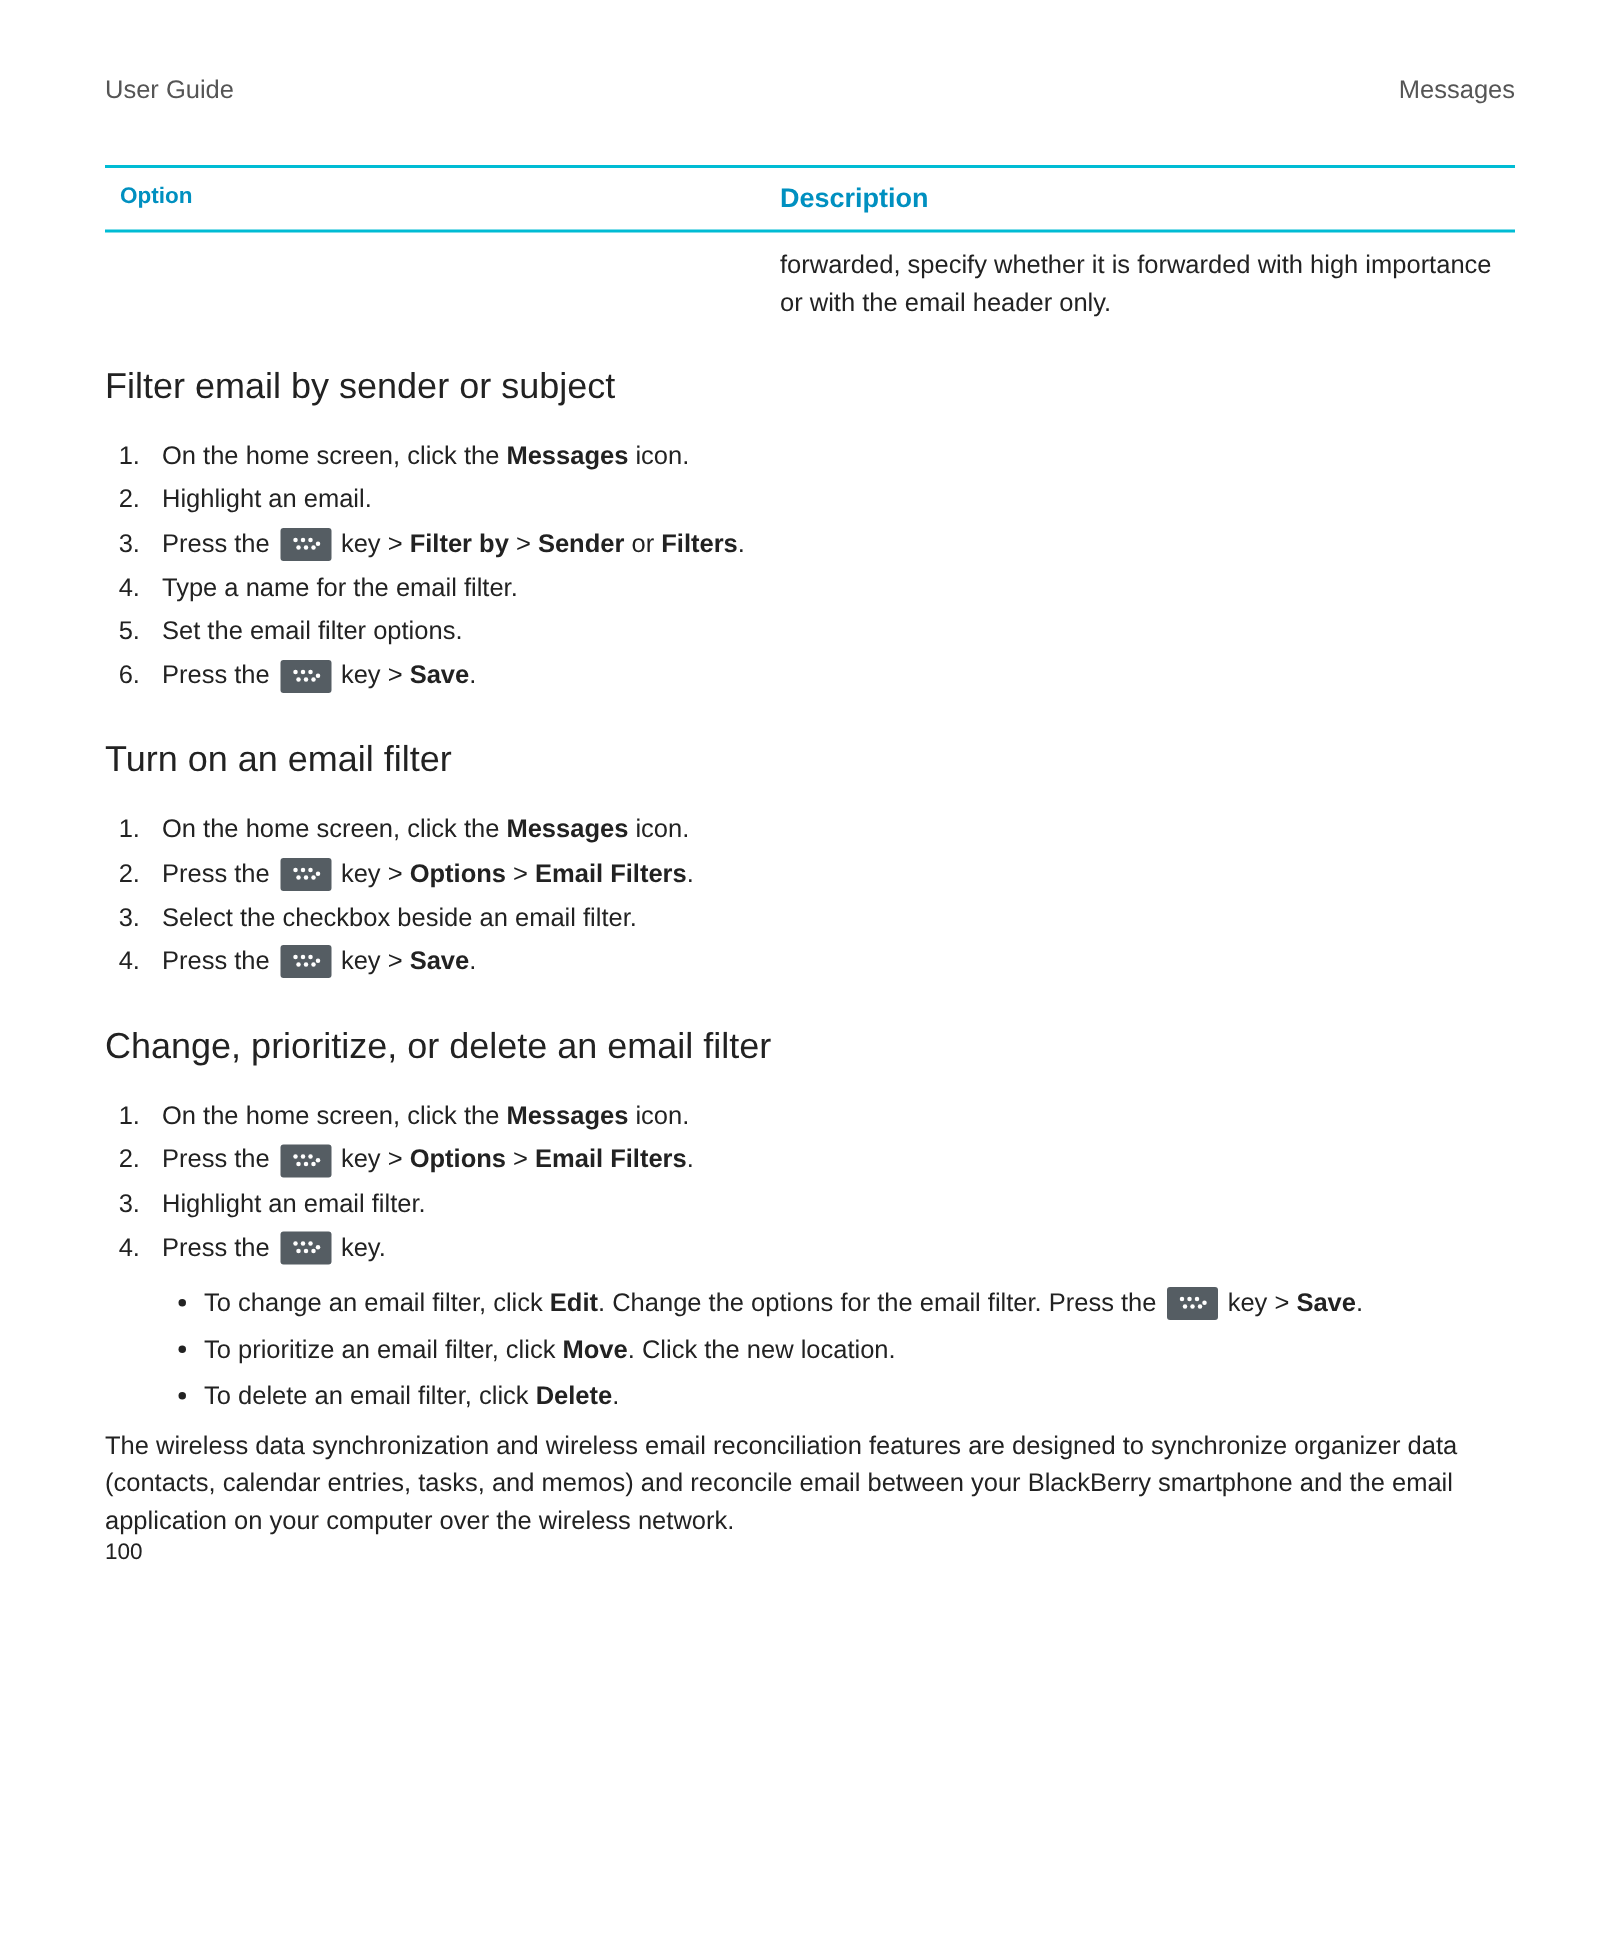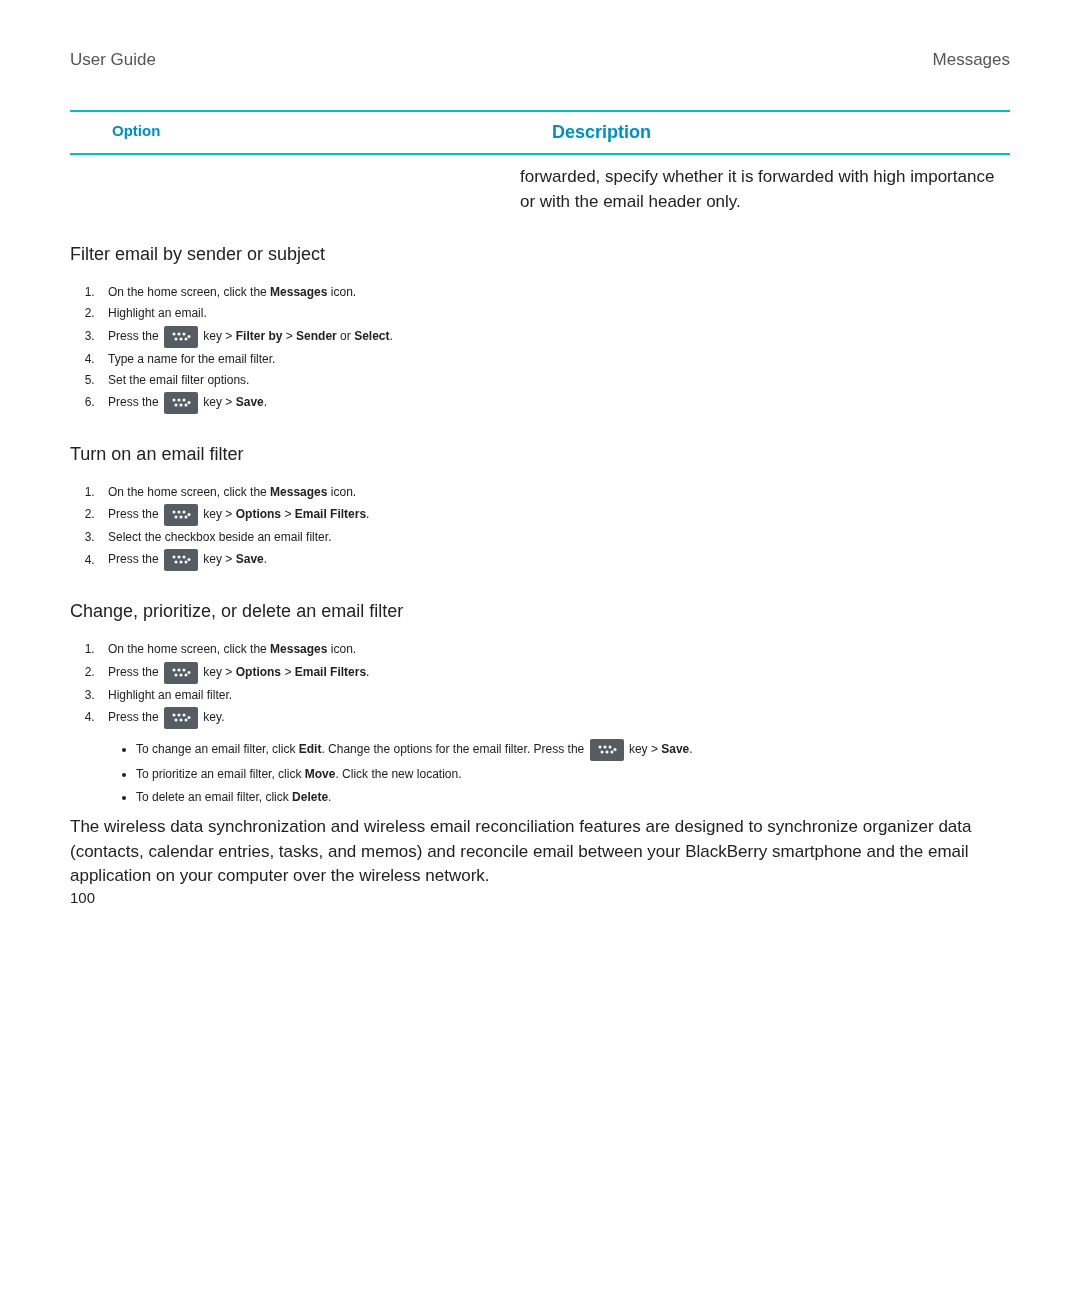--- a/index.html
+++ b/index.html
@@ -28,21 +28,20 @@
   }
   .table-head {
     display: flex;
     padding: 10px 0 10px 10px;
   }
   .table-head .col1 {
     flex: 0 0 440px;
     color: #0090c0;
     font-weight: 700;
     font-size: 15px;
-    margin-left: 32px;
   }
   .table-head .col2 {
     flex: 1;
     color: #0090c0;
     font-weight: 700;
     font-size: 18px;
   }
   .table-body {
     display: flex;
     padding: 10px 0 0 10px;
@@ -50,33 +49,33 @@
   .table-body .col1 {
     flex: 0 0 440px;
   }
   .table-body .col2 {
     flex: 1;
     font-size: 17px;
     line-height: 1.45;
     color: #222;
   }
   h2.section {
-    font-size: 18px;
+    font-size: 24px;
     font-weight: 400;
     margin: 30px 0 18px 0;
     color: #222;
   }
   h2.section.big {
     font-size: 28px;
   }
   ol.steps {
     list-style: decimal;
     margin: 0 0 0 0;
     padding-left: 28px;
-    font-size: 12px;
+    font-size: 17px;
     line-height: 1.6;
   }
   ol.steps > li {
     padding-left: 10px;
     margin-bottom: 2px;
   }
   ul.sub {
     list-style: disc;
     margin: 10px 0 0 0;
     padding-left: 28px;
@@ -140,21 +139,21 @@
       <span>Press the </span><span class="bb-key"><svg width="20" height="12" viewBox="0 0 20 12">
             <g fill="#fff">
               <circle cx="3" cy="3" r="1.5"></circle>
               <circle cx="8" cy="3" r="1.5"></circle>
               <circle cx="13" cy="3" r="1.5"></circle>
               <circle cx="5" cy="8" r="1.5"></circle>
               <circle cx="10" cy="8" r="1.5"></circle>
               <circle cx="15" cy="8" r="1.5"></circle>
               <circle cx="18" cy="5.5" r="1.5"></circle>
             </g>
-          </svg></span><span> key &gt; </span><span class="b">Filter by</span><span> &gt; </span><span class="b">Sender</span><span> or </span><span class="b">Select</span><span>.</span>
+          </svg></span><span> key &gt; </span><span class="b">Filter by</span><span> &gt; </span><span class="b">Sender</span><span> or </span><span class="b">Filters</span><span>.</span>
     </li>
     <li><span>Type a name for the email filter.</span></li>
     <li><span>Set the email filter options.</span></li>
     <li>
       <span>Press the </span><span class="bb-key"><svg width="20" height="12" viewBox="0 0 20 12">
             <g fill="#fff">
               <circle cx="3" cy="3" r="1.5"></circle>
               <circle cx="8" cy="3" r="1.5"></circle>
               <circle cx="13" cy="3" r="1.5"></circle>
               <circle cx="5" cy="8" r="1.5"></circle>

